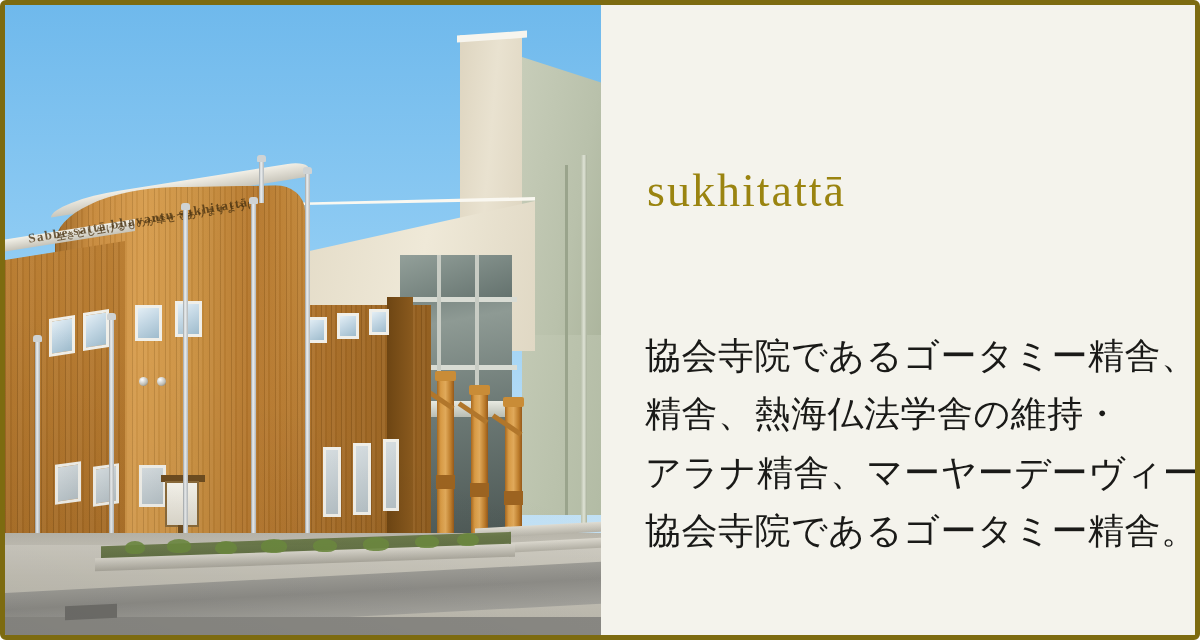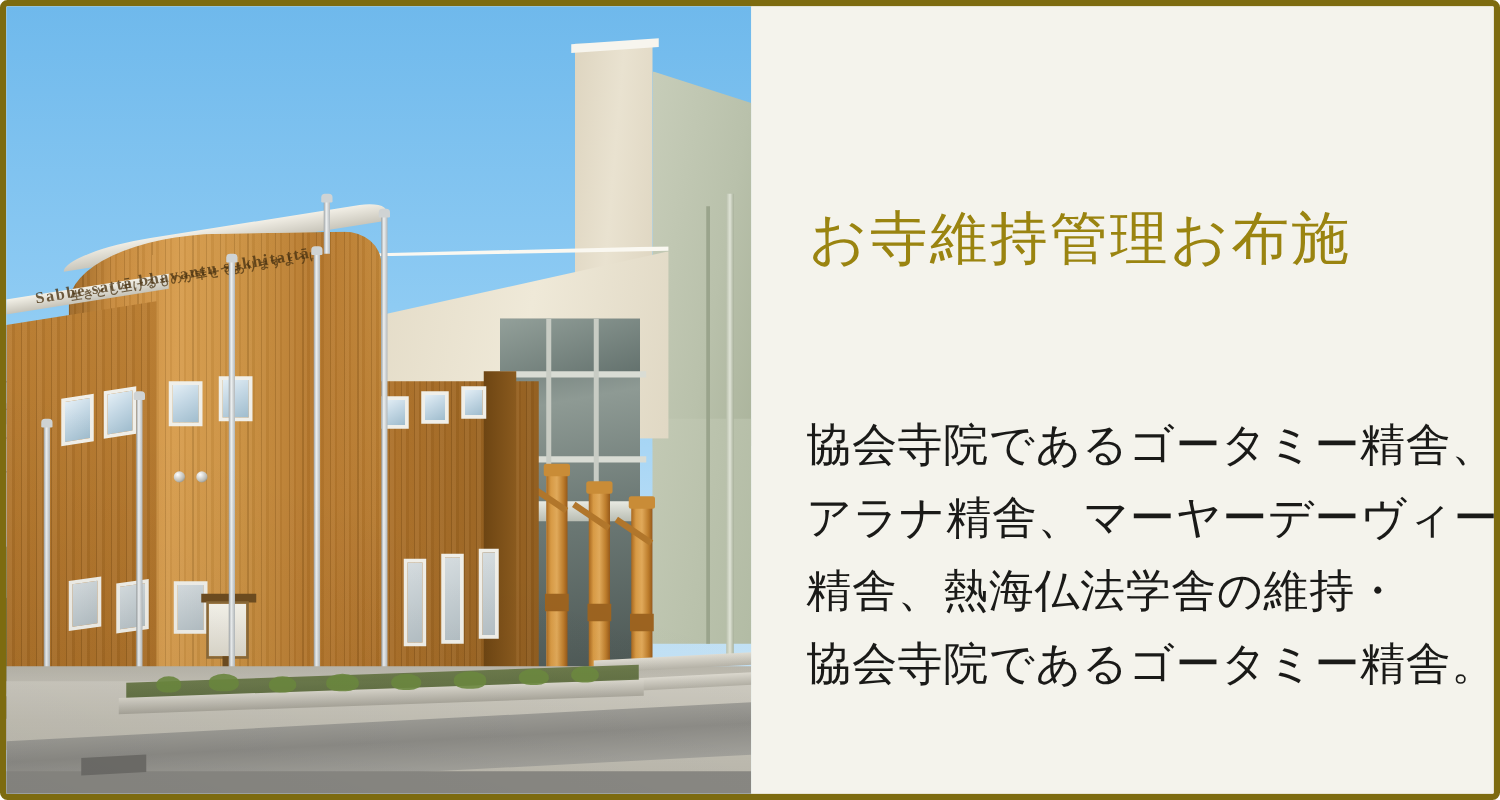--- a/index.html
+++ b/index.html
@@ -360,24 +360,24 @@
     <div class="shrub" style="left:452px;top:528px;width:22px;height:13px"></div>
     <div class="asphalt"></div>
     <div class="asphalt2"></div>
     <div class="drain"></div>
 
     <div class="photo-shade"></div>
   </div>
 
   <div class="panel">
     <div class="panel-inner">
-      <h1 class="headline">お寺維持管理お布施</h1>
+      <h1 class="headline">sukhitattā</h1>
 
       <div class="body-copy">
         <div>協会寺院であるゴータミー精舎、</div>
+        <div>精舎、熱海仏法学舎の維持・</div>
         <div>アラナ精舎、マーヤーデーヴィー</div>
-        <div>精舎、熱海仏法学舎の維持・</div>
         <div>協会寺院であるゴータミー精舎。</div>
       </div>
     </div>
   </div>
 
 </div>
 
 </body></html>

